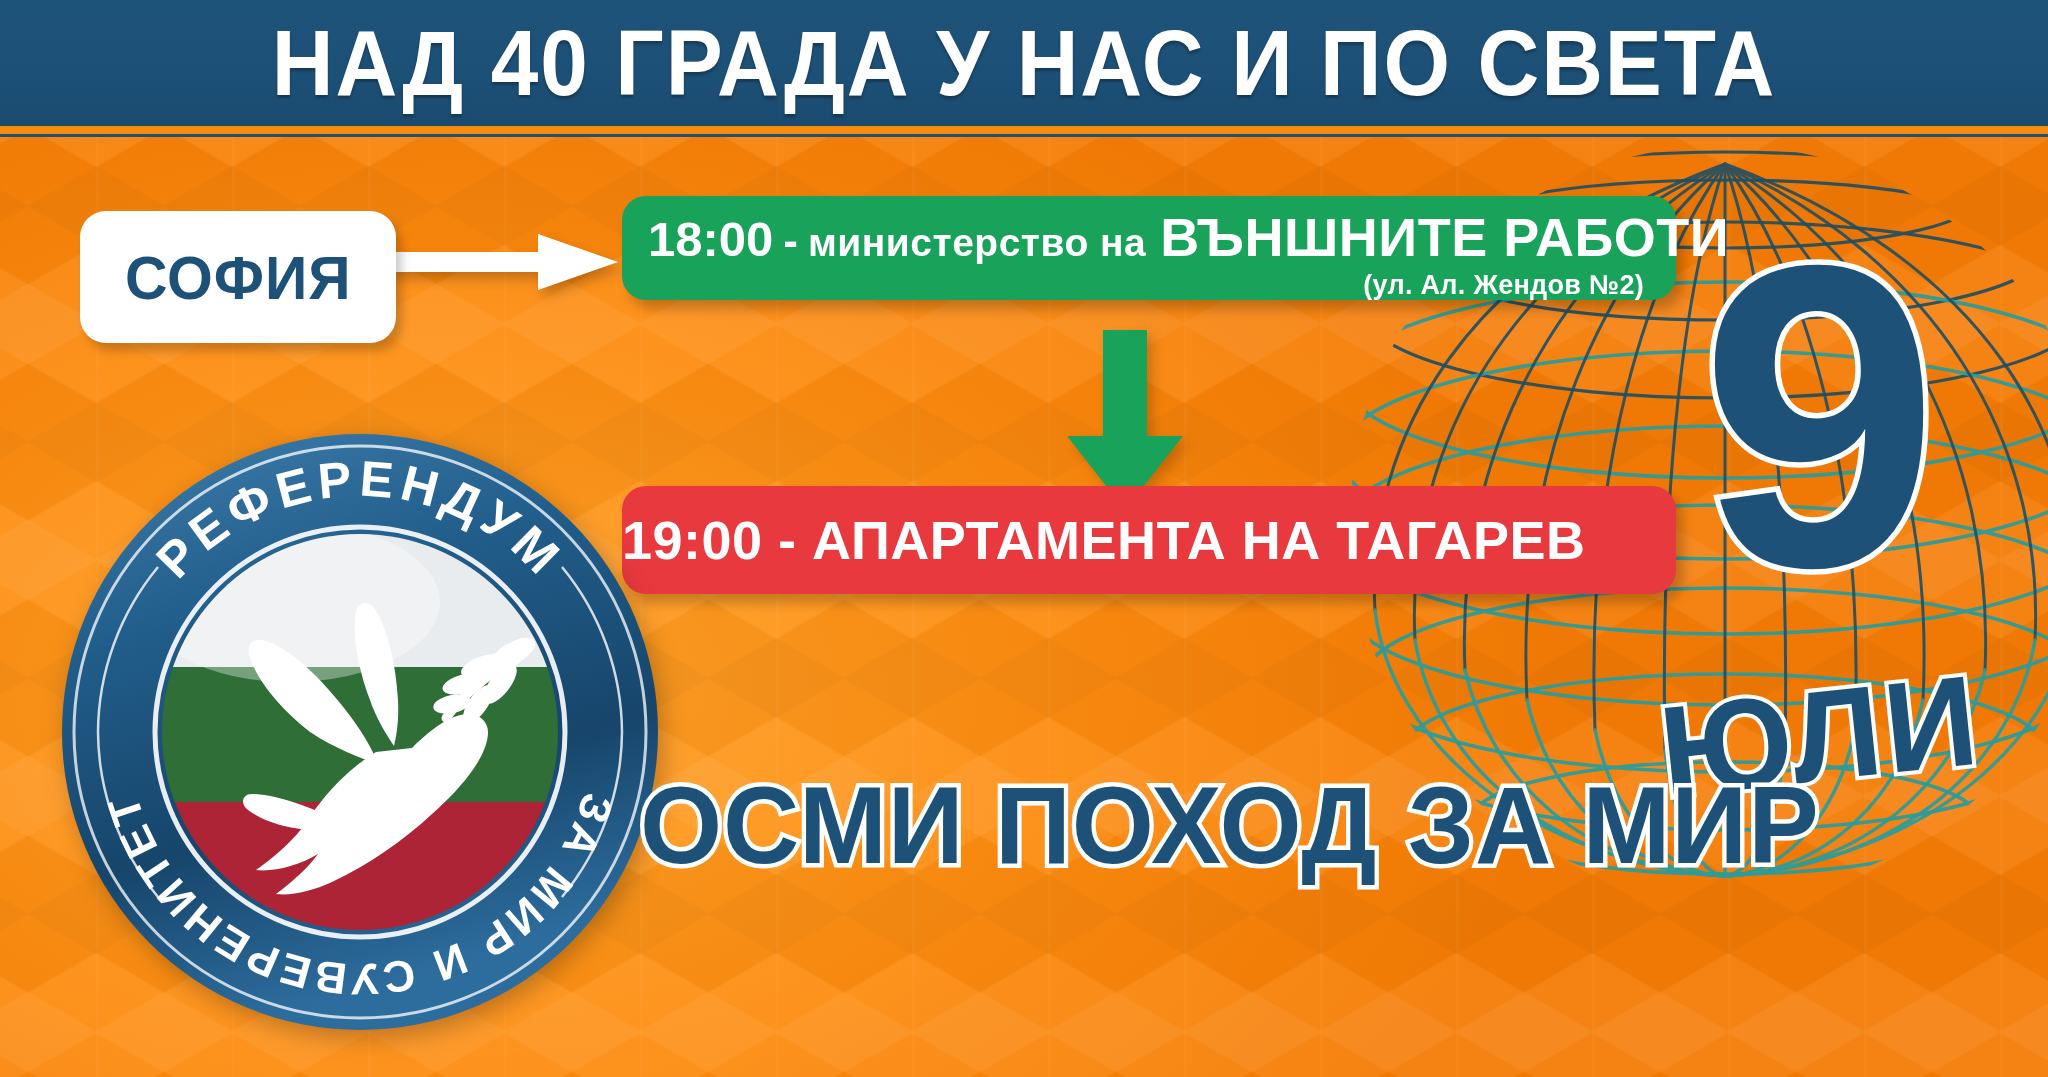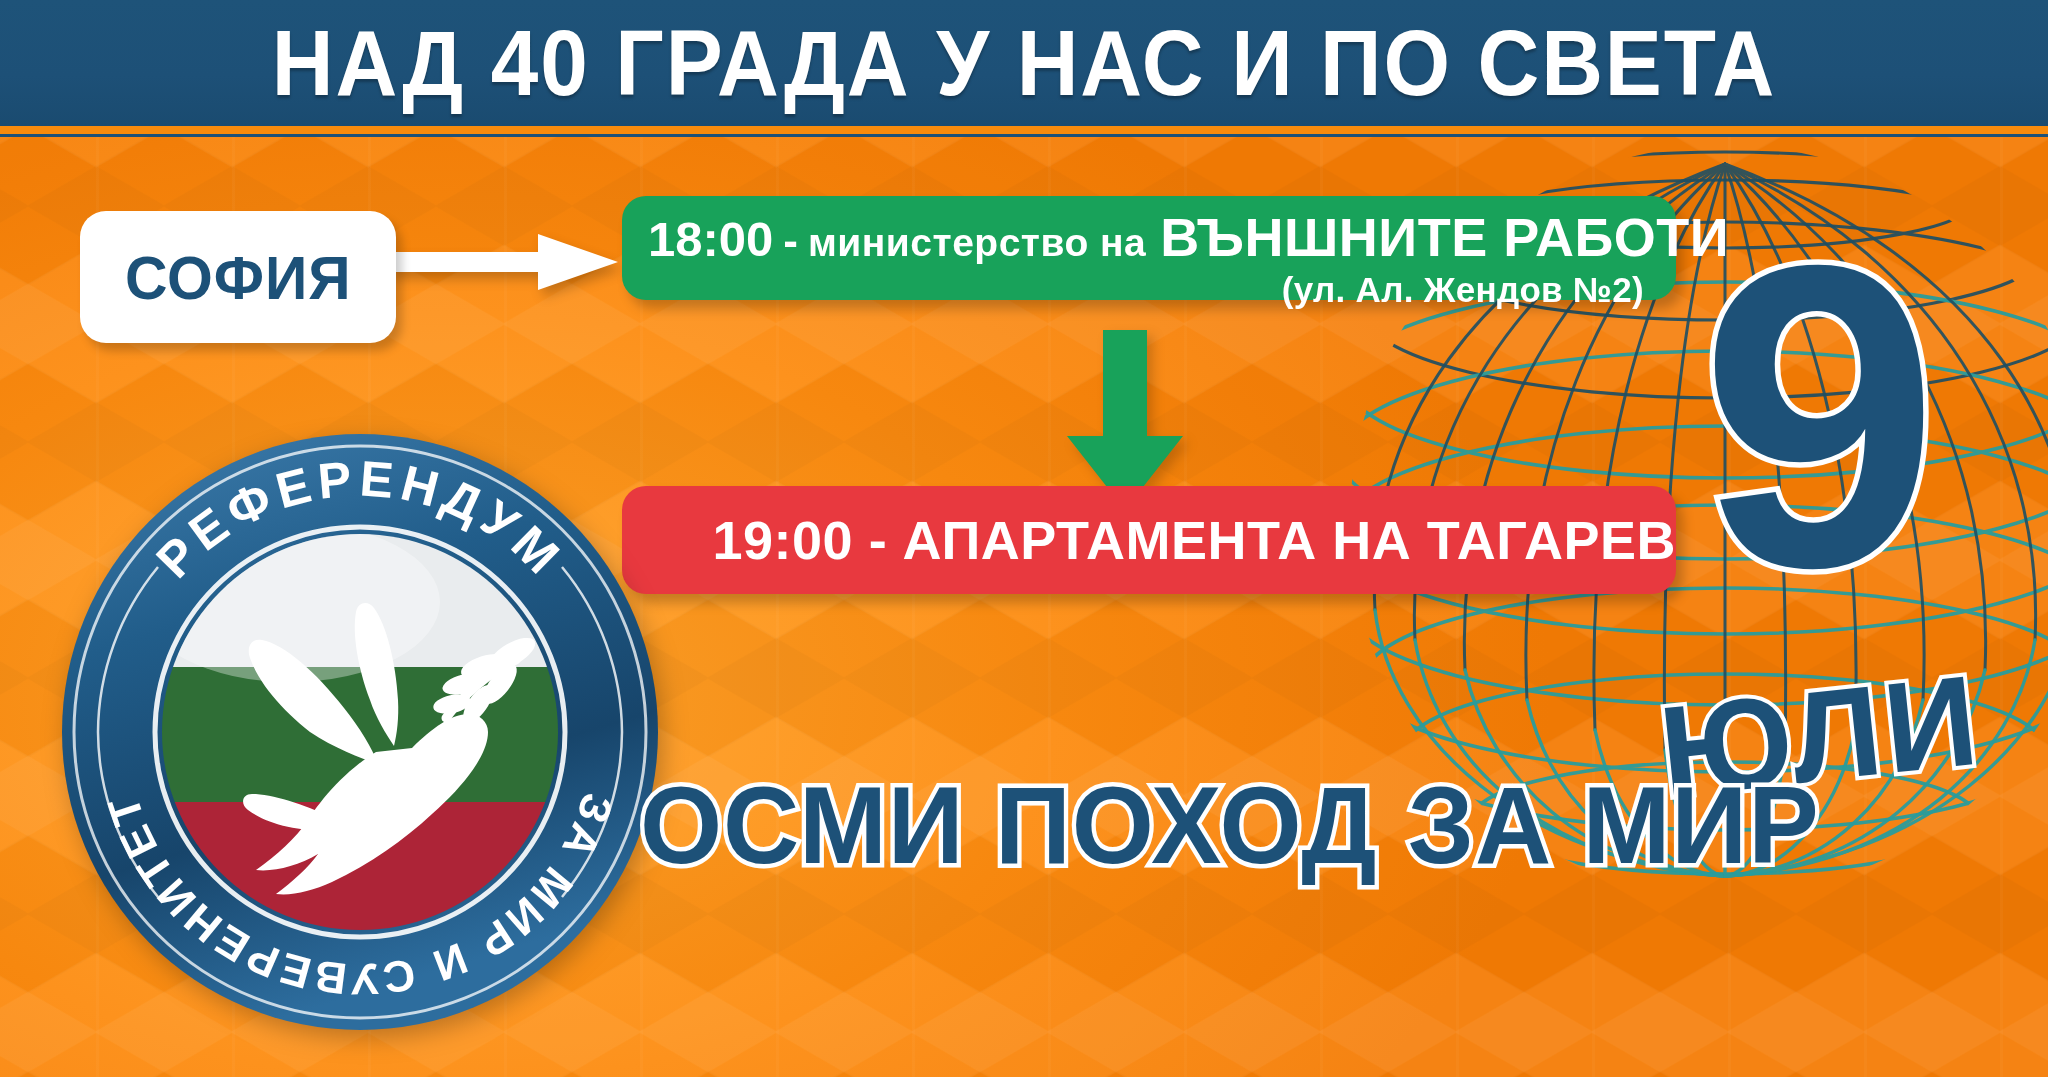--- a/index.html
+++ b/index.html
@@ -141,27 +141,27 @@
   .evt-green .t-dash{
     font-size:44px; font-weight:bold; padding:0 10px; vertical-align:baseline;
   }
   .evt-green .t-small{
     font-size:39px; font-weight:bold; vertical-align:baseline; letter-spacing:.5px;
   }
   .evt-green .t-big{
     font-size:54px; font-weight:bold; vertical-align:baseline; letter-spacing:.5px;
   }
   .evt-green .line2{
-    text-align:right; font-size:35px; font-weight:bold;
+    text-align:right; font-size:27px; font-weight:bold;
     margin-top:6px; letter-spacing:.3px; padding-right:6px;
   }
   .evt-red{
     left:622px; top:486px; width:1054px; height:108px;
     background:#e8393f;
-    display:flex; align-items:center; justify-content:flex-end;
+    display:flex; align-items:center; justify-content:flex-start;
   }
   .evt-red span{
     font-size:54px; font-weight:bold; letter-spacing:.5px; white-space:nowrap;
   }
   .green-arrow{
     position:absolute; left:1065px; top:330px;
     width:120px; height:180px; z-index:13;
     filter:drop-shadow(6px 6px 6px rgba(0,0,0,.18));
   }
 

